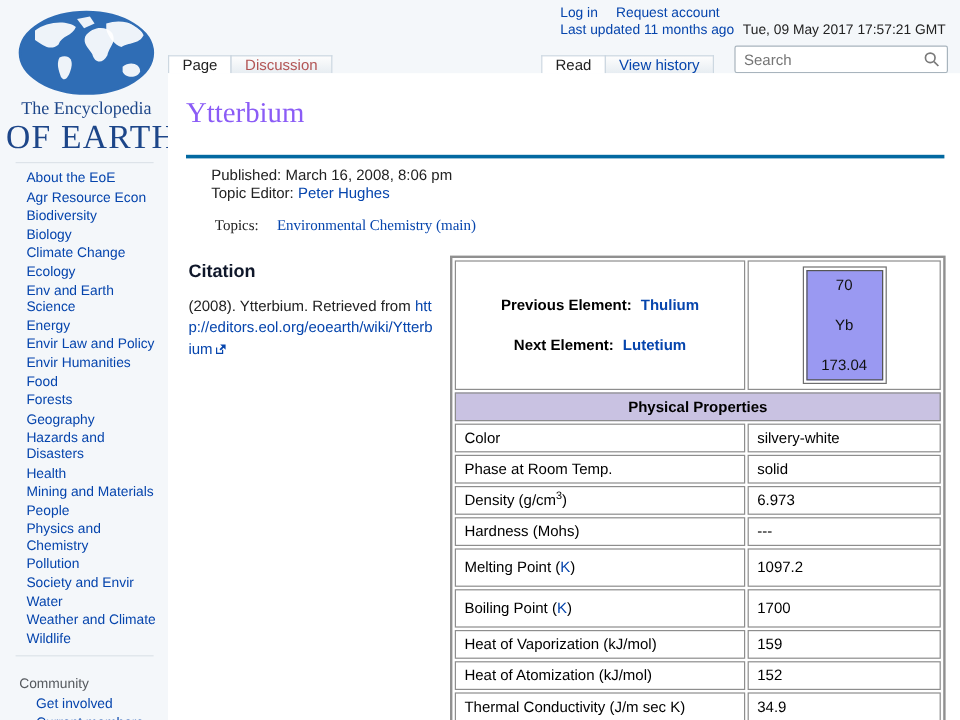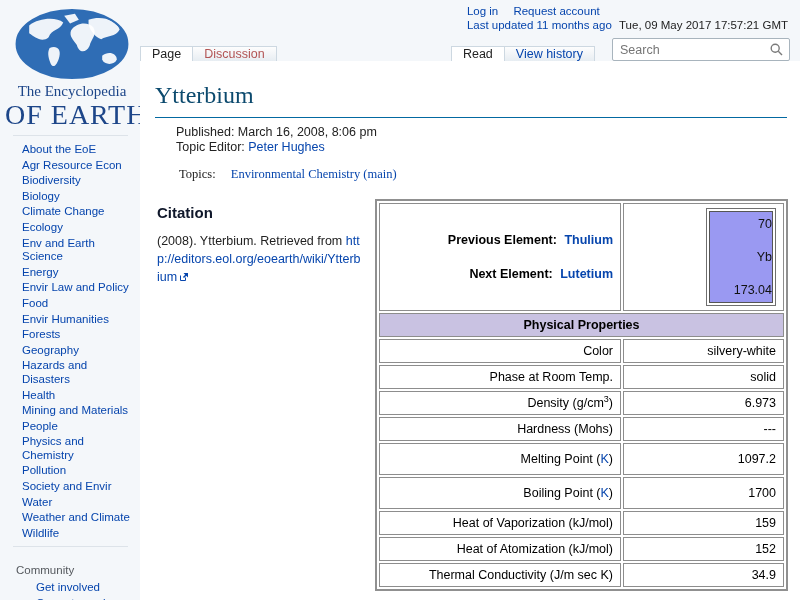--- a/index.html
+++ b/index.html
@@ -44,44 +44,44 @@
     padding:0 24px 0 7px; outline:none;
   }
   .search-icon { position:absolute; right:7px; top:5px; width:13px; height:13px; cursor:pointer; }
 
   
   .sidebar { position:absolute; left:0; top:135px; width:140px; font-size:11.5px; }
   .side-divider { border-top:1px solid #dde3e9; margin:5px 12px 6px 13px; }
   .side-divider:first-child { margin-top:0; }
   .side-header { color:#55595e; padding:3px 0 4px 16px;margin-top:14px; }
   .side-list a { display:block; color:var(--link,#0645ad); padding:1px 4px 1px 22px; line-height:13.6px; }
-  .side-list.indented a { padding-left:16px;margin-left:20px; }
+  .side-list.indented a { padding-left:30px; }
 
   
   .content { position:absolute; left:140px; top:61px; right:0; bottom:0; background:#fff; overflow:hidden; }
   h1.page-title {
-    font-family:"Liberation Serif", serif; font-weight:400; font-size:24px; color:#0c4a6e;
-    margin:21px 13px 0 15px; padding-bottom:8px; border-bottom:1px solid #0369a1;
+    font-family:"Liberation Serif", serif; font-weight:400; font-size:24px; color:#8b5cf6;
+    margin:21px 13px 0 15px; padding-bottom:20px; border-bottom:3px solid #0369a1;
   }
   .byline { margin:7px 12px 0 36px; font-size:12.5px; color:#222; line-height:15px; }
   .byline a { color:var(--link,#0645ad); }
   .byline .tline { margin-top:12px; padding-left:3px;font-family:Liberation Serif, serif; }
   .byline .tlabel { margin-right:12px; }
 
   .cols { display:flex; align-items:flex-start; margin:17px 12px 0 15px; }
   .citation-col { width:208px; flex:none; margin-right:12px; }
   .citation-col h2 { font-size:15px; margin:5px 0 11px 2px; color:#0f172a; }
   .citation-col p { font-size:12.5px; line-height:18px; margin:0 0 0 2px; color:#222; }
   .citation-col a { color:var(--link,#0645ad); word-break:break-all; }
   .ext-icon { margin-left:2px; vertical-align:-1px; }
 
   
   .table-col { flex:1; }
   table.props { width:100%; border-collapse:separate; border-spacing:2px; border:2px solid #909090; background:#fff; }
-  table.props td { border:1px solid #8d8d8d; background:#fff; font-size:12.5px; color:#000; padding:4px 7px; vertical-align:middle;text-align:right; }
+  table.props td { border:1px solid #8d8d8d; background:#fff; font-size:12.5px; color:#000; padding:4px 7px; vertical-align:middle; }
   td.c-prevnext { width:226px; text-align:center; font-weight:bold; }
   .c-prevnext a { color:var(--link,#0645ad); font-weight:bold; margin-left:4px; }
   .c-prevnext .prevline { margin:12px 0 20px; }
   .c-prevnext .nextline { margin:0 0 12px; }
   td.c-element { text-align:center; padding:6px; }
   .element-outer { display:inline-block; border:1px solid #6f6f6f; background:#fff; padding:2px; }
   .element-box {
     width:62px; height:80px; border:1px solid #555;
     background:var(--elembox,#9a99f2);
     display:flex; flex-direction:column; justify-content:space-between;
@@ -146,22 +146,22 @@
       <div class="side-list">
         <a href="#">About the EoE</a>
         <a href="#">Agr Resource Econ</a>
         <a href="#">Biodiversity</a>
         <a href="#">Biology</a>
         <a href="#">Climate Change</a>
         <a href="#">Ecology</a>
         <a href="#">Env and Earth Science</a>
         <a href="#">Energy</a>
         <a href="#">Envir Law and Policy</a>
+        <a href="#">Envir Humanities</a>
         <a href="#">Food</a>
-        <a href="#">Envir Humanities</a>
         <a href="#">Forests</a>
         <a href="#">Geography</a>
         <a href="#">Hazards and Disasters</a>
         <a href="#">Health</a>
         <a href="#">Mining and Materials</a>
         <a href="#">People</a>
         <a href="#">Physics and Chemistry</a>
         <a href="#">Pollution</a>
         <a href="#">Society and Envir</a>
         <a href="#">Water</a>

